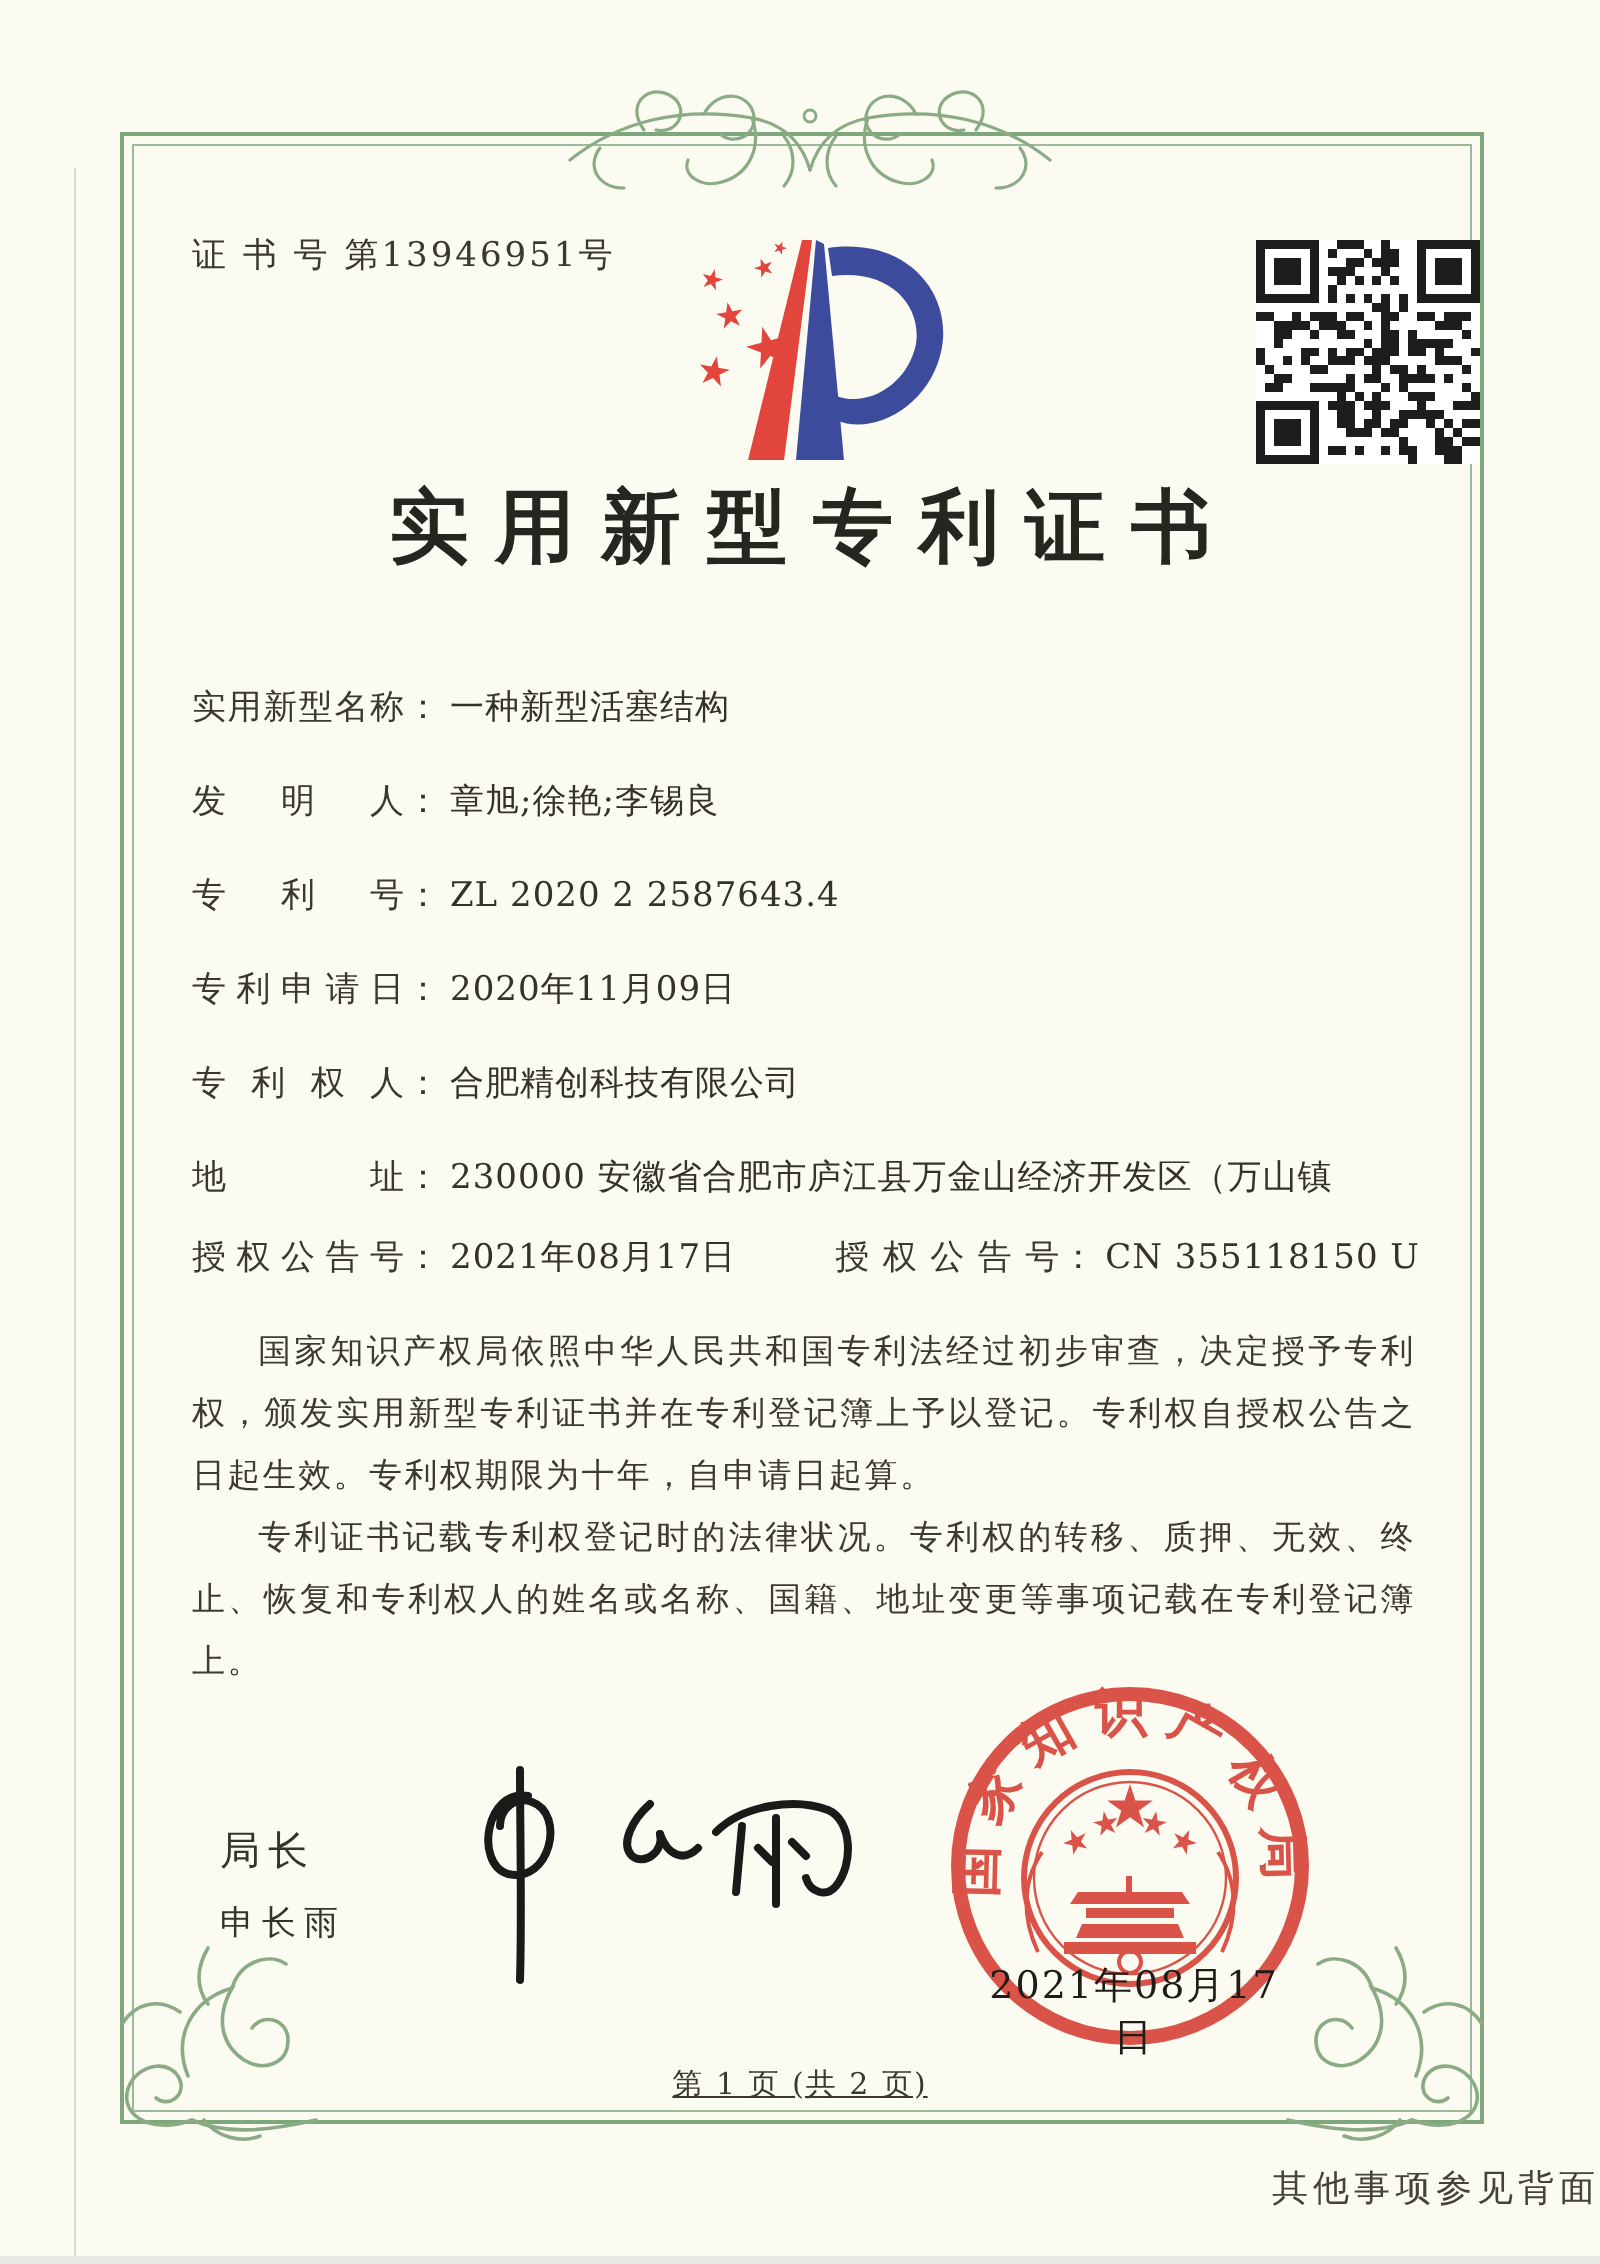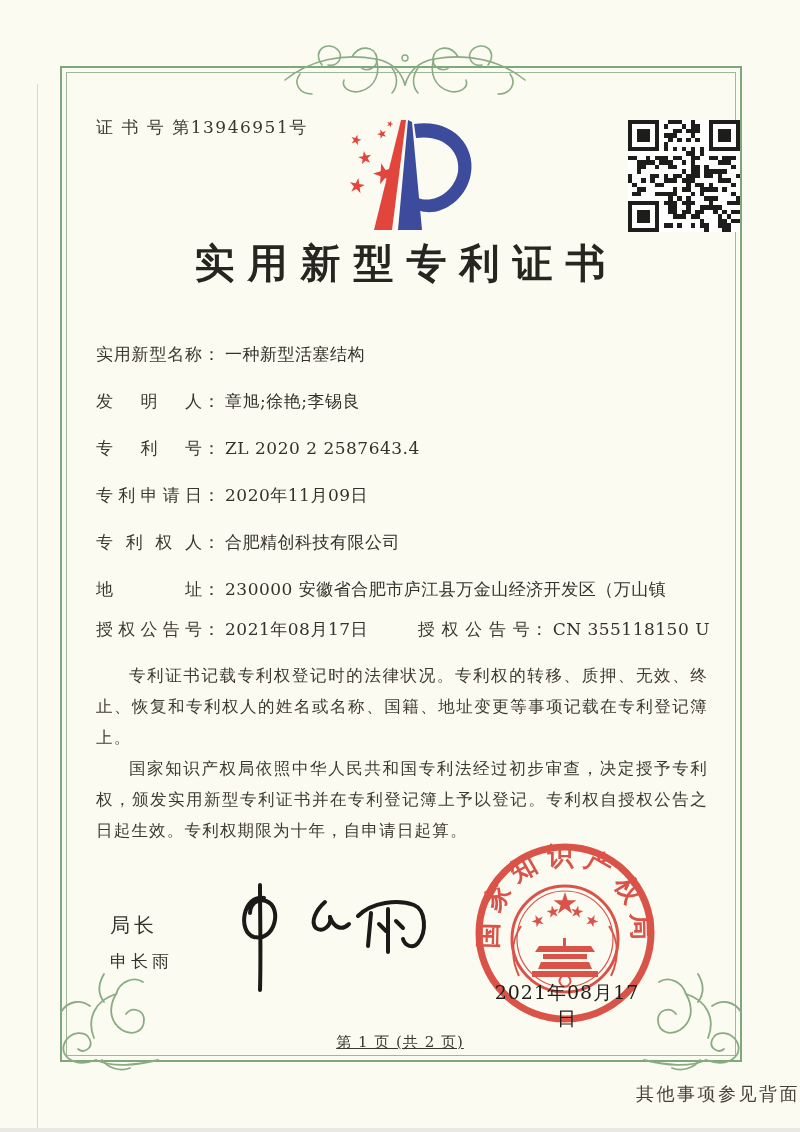--- a/index.html
+++ b/index.html
@@ -345,22 +345,22 @@
       <span class="fvalue">2021年08月17日</span>
       <span class="fpair2">
         <span class="flabel2">授权公告号</span>
           <span class="fcolon">：</span>
         <span class="fvalue">CN 355118150 U</span>
       </span>
     </div>
   </div>
 
   <div class="paras">
+    <p>国家知识产权局依照中华人民共和国专利法经过初步审查，决定授予专利权，颁发实用新型专利证书并在专利登记簿上予以登记。专利权自授权公告之日起生效。专利权期限为十年，自申请日起算。</p>
     <p>专利证书记载专利权登记时的法律状况。专利权的转移、质押、无效、终止、恢复和专利权人的姓名或名称、国籍、地址变更等事项记载在专利登记簿上。</p>
-    <p>国家知识产权局依照中华人民共和国专利法经过初步审查，决定授予专利权，颁发实用新型专利证书并在专利登记簿上予以登记。专利权自授权公告之日起生效。专利权期限为十年，自申请日起算。</p>
   </div>
 
   <div class="signer-title">局长</div>
   <div class="signer-name">申长雨</div>
 
   <svg class="signature" viewBox="0 0 200 115">
     <g fill="none" stroke="#1c1a18" stroke-width="4" stroke-linecap="round" stroke-linejoin="round">
       <path d="M34,18 C13,14 7,52 24,57 C45,62 53,27 36,21 C28,18 20,24 20,33"></path>
       <path d="M30,5 C30,32 31,78 30,110"></path>
       <path d="M95,22 C86,30 80,42 86,48 C92,53 102,46 100,37"></path>

